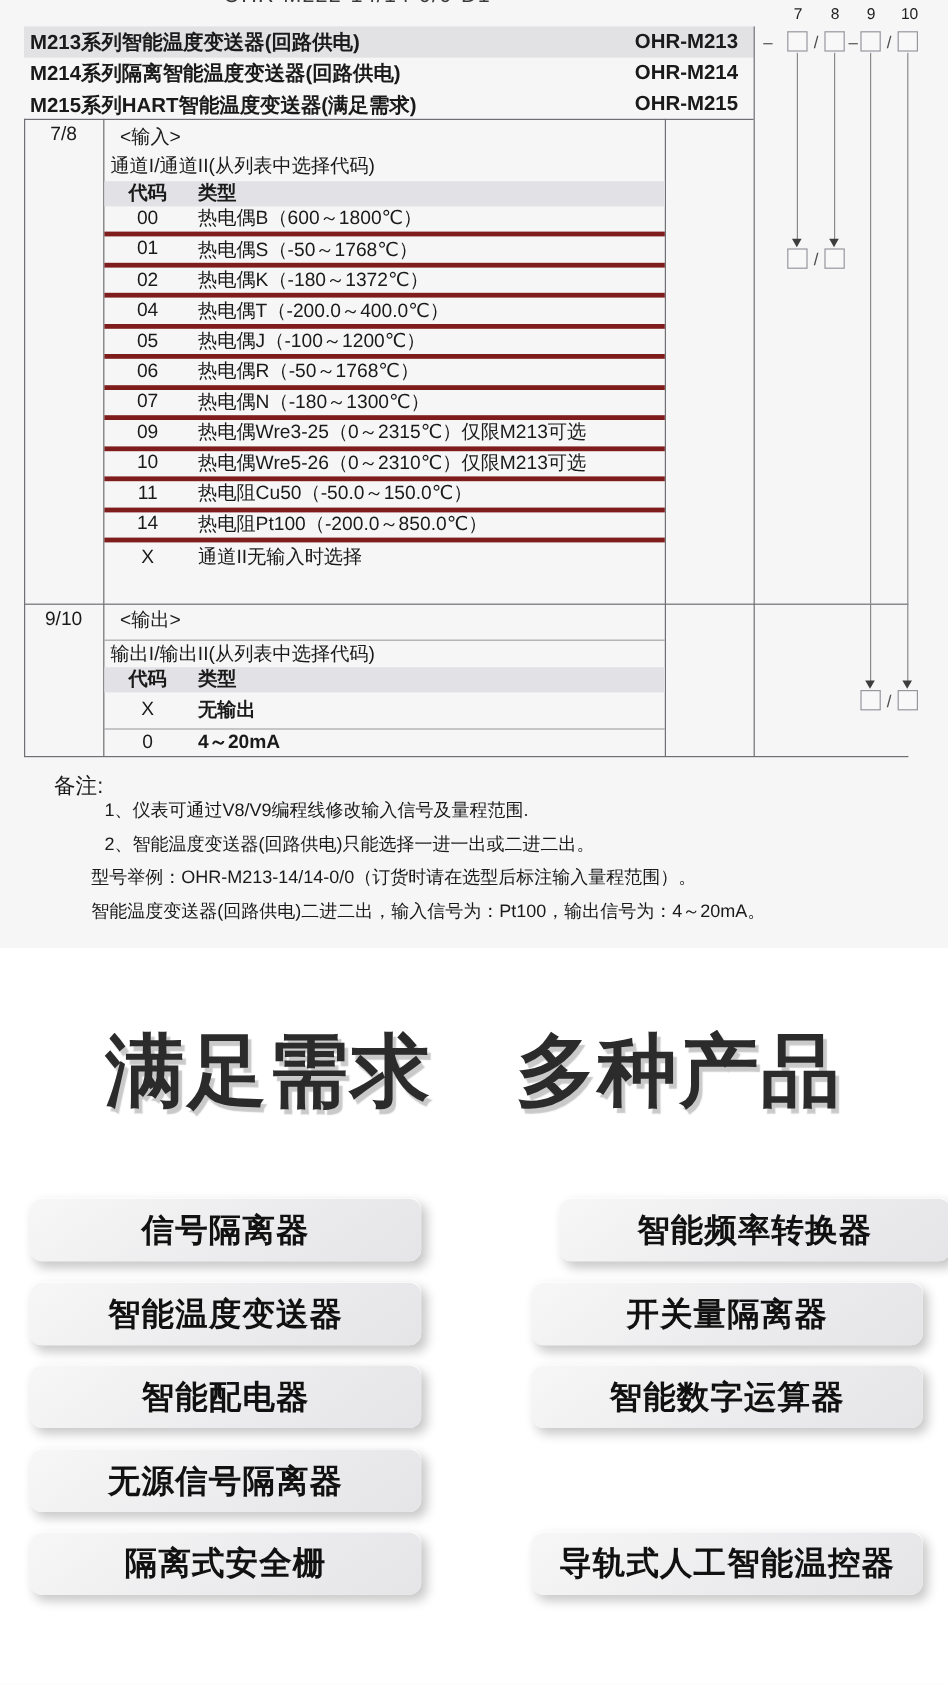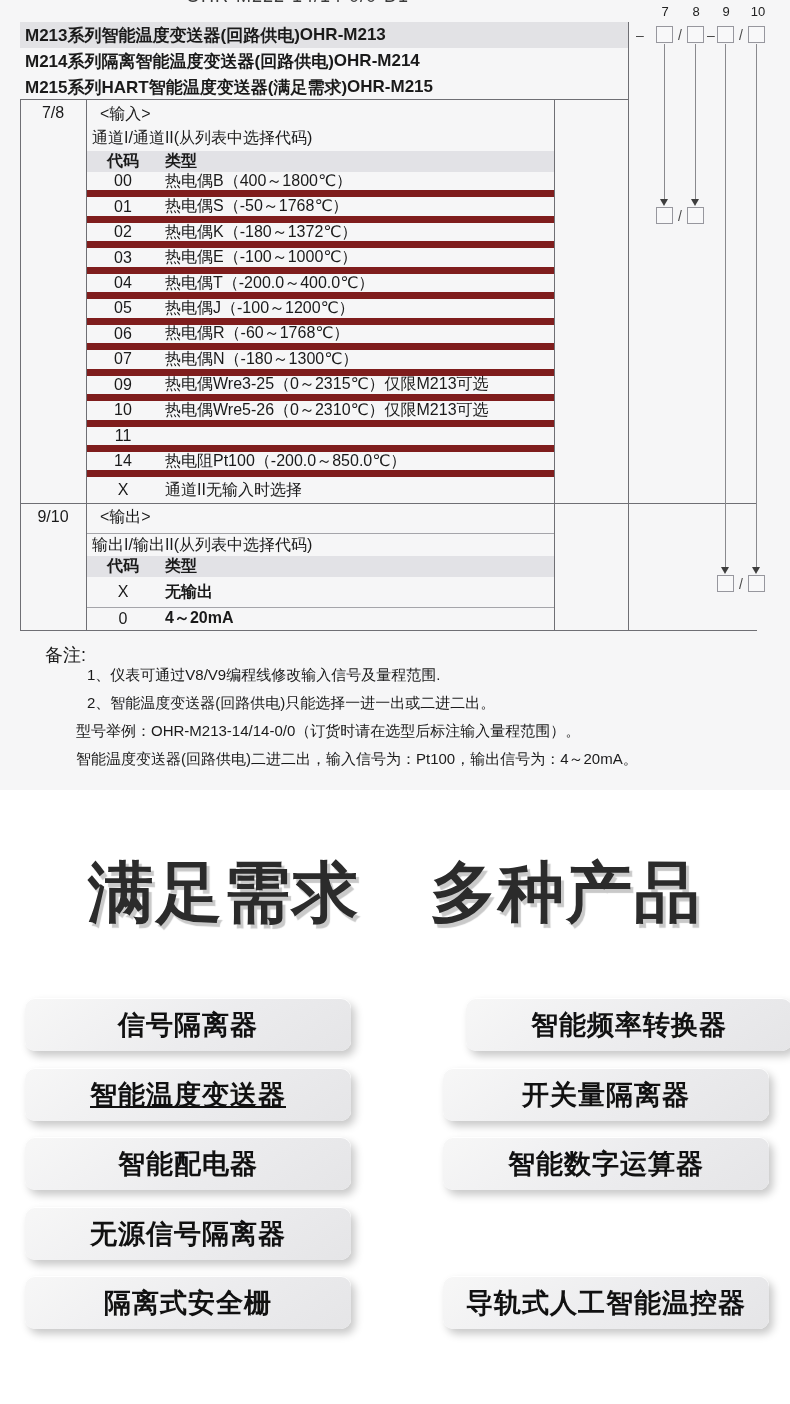--- a/index.html
+++ b/index.html
@@ -6,31 +6,31 @@
   body { background:#ffffff; font-family:"Liberation Sans","DejaVu Sans",sans-serif; }
   .page { position:relative; width:790px; height:1404px; background:#f6f6f7; overflow:hidden; color:#1a1a1a; }
   .line { position:absolute; background:#6f6f74; }
   .line.thin { background:#a5a5aa; }
 
   
   .top-fragment { position:absolute; top:-14px; left:186px; font-size:18px; color:#3a3a3a; letter-spacing:1px; }
 
   
   .model-row { position:absolute; left:20px; width:608px; height:26px; display:flex; align-items:center;
-               padding:0 13px 0 5px; font-size:17px; font-weight:bold; }
+               justify-content:space-between; padding:0 13px 0 5px; font-size:17px; font-weight:bold; }
   .model-row.hl { background:#e2e2e5; }
 
   
   .cell-label { position:absolute; left:20px; width:66px; text-align:center; font-size:16px; }
   .t16 { position:absolute; font-size:16px; white-space:nowrap; }
   .band { position:absolute; left:87px; width:467px; height:21px; background:#e2e2e6; display:flex; align-items:center; font-weight:bold; font-size:16px; }
   .band .c { width:72px; text-align:center; }
   .band .t { padding-left:6px; }
   .rows { position:absolute; left:87px; width:467px; }
-  .crow { display:flex; align-items:center; font-size:16px; height:25.46px; border-bottom:7px solid #7f1d1d; }
+  .crow { display:flex; align-items:center; font-size:16px; height:25.46px; border-bottom:4px solid #7f1d1d; }
   .crow:last-child { border-bottom:none; }
   .crow .c { width:72px; text-align:center; }
   .crow .t { padding-left:6px; white-space:nowrap; }
   .orow { position:absolute; left:87px; width:467px; display:flex; align-items:center; font-size:16px; }
   .orow .c { width:72px; text-align:center; }
   .orow .t { padding-left:6px;font-weight:bold; }
 
   
   .dnum { position:absolute; top:4px; width:16px; text-align:center; font-size:13px; color:#222; }
   .cbox { position:absolute; width:17px; height:17px; border:1.5px solid #97979e; background:#f8f8f9; }
@@ -86,60 +86,57 @@
   <div class="cell-label" style="top:104px;">7/8</div>
   <div class="t16" style="left:100px; top:104px;">&lt;输入&gt;</div>
   <div class="t16" style="left:92px; top:128px;">通道I/通道II(从列表中选择代码)</div>
   <div class="band" style="top:151px;">
     <span class="c">代码</span>
     <span class="t">类型</span>
   </div>
   <div class="rows" style="top:172px;">
     <div class="crow">
         <span class="c">00</span>
-        <span class="t">热电偶B（400～1800℃）</span>
+        <span class="t">热电偶B（600～1800℃）</span>
       </div>
     <div class="crow">
         <span class="c">01</span>
         <span class="t">热电偶S（-50～1768℃）</span>
       </div>
     <div class="crow">
         <span class="c">02</span>
         <span class="t">热电偶K（-180～1372℃）</span>
       </div>
     <div class="crow">
-        <span class="c">03</span>
-        <span class="t">热电偶E（-100～1000℃）</span>
-      </div>
-    <div class="crow">
         <span class="c">04</span>
         <span class="t">热电偶T（-200.0～400.0℃）</span>
       </div>
     <div class="crow">
         <span class="c">05</span>
         <span class="t">热电偶J（-100～1200℃）</span>
       </div>
     <div class="crow">
         <span class="c">06</span>
-        <span class="t">热电偶R（-60～1768℃）</span>
+        <span class="t">热电偶R（-50～1768℃）</span>
       </div>
     <div class="crow">
         <span class="c">07</span>
         <span class="t">热电偶N（-180～1300℃）</span>
       </div>
     <div class="crow">
         <span class="c">09</span>
         <span class="t">热电偶Wre3-25（0～2315℃）仅限M213可选</span>
       </div>
     <div class="crow">
         <span class="c">10</span>
         <span class="t">热电偶Wre5-26（0～2310℃）仅限M213可选</span>
       </div>
     <div class="crow">
         <span class="c">11</span>
+        <span class="t">热电阻Cu50（-50.0～150.0℃）</span>
       </div>
     <div class="crow">
         <span class="c">14</span>
         <span class="t">热电阻Pt100（-200.0～850.0℃）</span>
       </div>
     <div class="crow">
         <span class="c">X</span>
         <span class="t">通道II无输入时选择</span>
       </div>
   </div>
@@ -197,21 +194,21 @@
   <div class="note" style="left:76px; top:750px;">智能温度变送器(回路供电)二进二出，输入信号为：Pt100，输出信号为：4～20mA。</div>
 
   <div class="white-sec">
     <div class="banner">
       <span>满足需求</span>
       <span>多种产品</span>
     </div>
   </div>
 
   <div class="pbtn" style="left:25px;  top:998px;">信号隔离器</div>
-  <div class="pbtn" style="left:25px;  top:1068px;text-decoration:underline;">智能温度变送器</div>
+  <div class="pbtn" style="left:25px;  top:1068px;">智能温度变送器</div>
   <div class="pbtn" style="left:25px;  top:1137px;">智能配电器</div>
   <div class="pbtn" style="left:25px;  top:1207px;">无源信号隔离器</div>
   <div class="pbtn" style="left:25px;  top:1276px;">隔离式安全栅</div>
   <div class="pbtn" style="left:466px; top:998px;">智能频率转换器</div>
   <div class="pbtn" style="left:443px; top:1068px;">开关量隔离器</div>
   <div class="pbtn" style="left:443px; top:1137px;">智能数字运算器</div>
   <div class="pbtn" style="left:443px; top:1276px;">导轨式人工智能温控器</div>
 
 </div>
 

